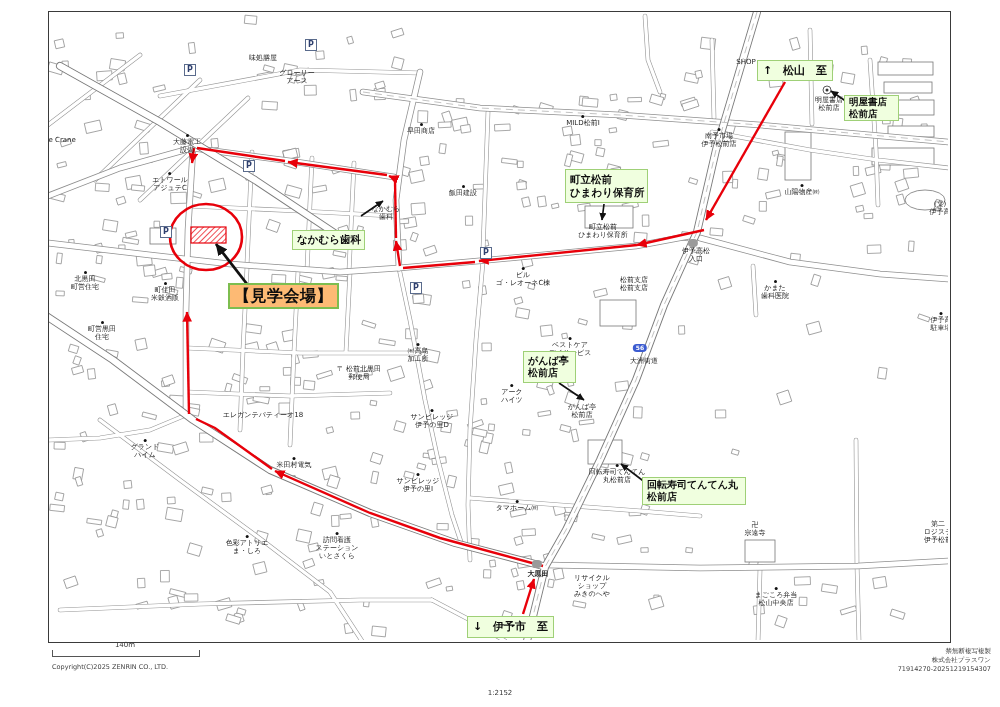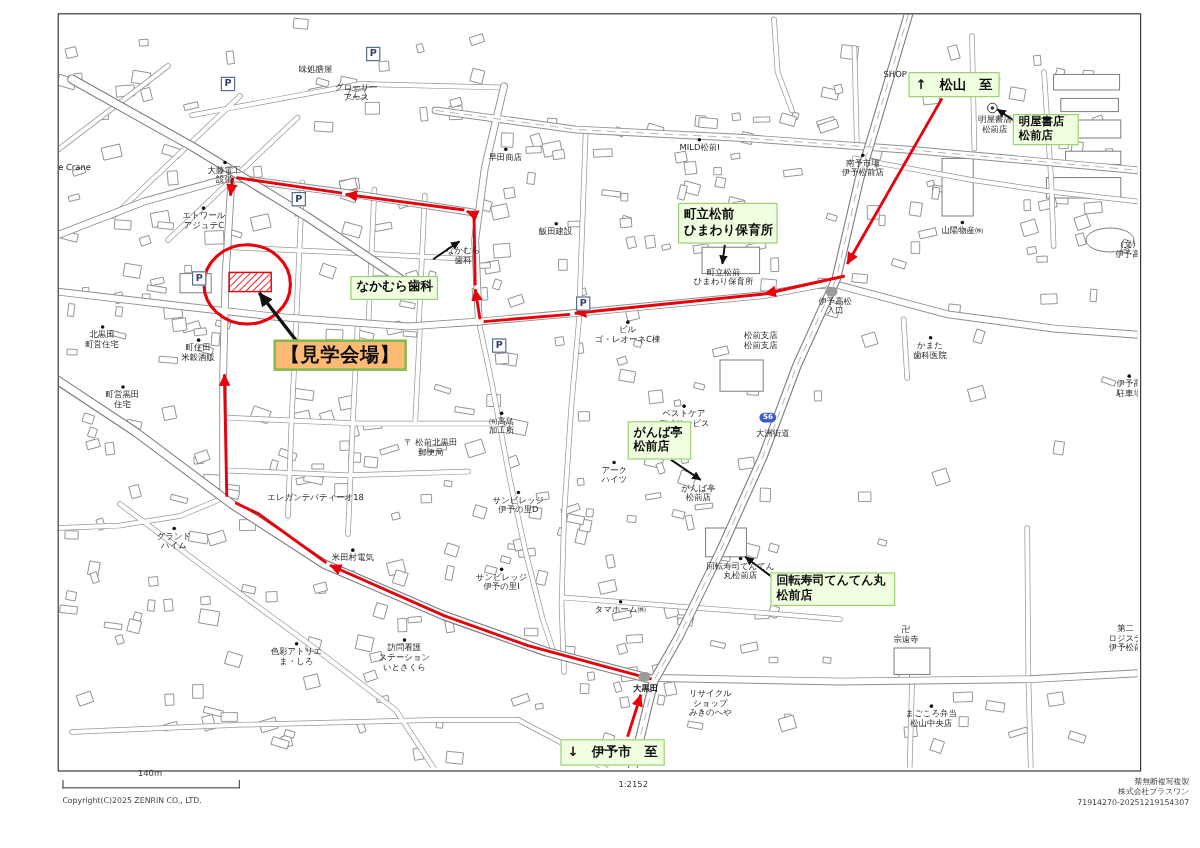--- a/index.html
+++ b/index.html
@@ -21,21 +21,21 @@
   .pmark{position:absolute;width:10px;height:10px;border:1px solid #5a6b8c;color:#2e3f6e;
          font-size:8px;font-weight:bold;display:flex;align-items:center;justify-content:center;
          transform:translate(-50%,-50%);background:#fff;line-height:1;}
   .pill{position:absolute;transform:translate(-50%,-50%);border-radius:4px;font-size:6px;
         color:#fff;padding:0 3px;line-height:8px;font-weight:bold;}
   .pill.blue{background:#3b5bd0;}
   .pill.gray{background:#9a9a9a;}
   #scalelabel{position:absolute;font-size:7px;color:#333;text-align:center;z-index:2;}
   #scalebar{position:absolute;height:6px;border-left:1px solid #555;border-right:1px solid #555;
             border-bottom:1px solid #555;z-index:2;}
-  #ratio{position:absolute;font-size:7px;color:#333;text-align:right;z-index:2;}
+  #ratio{position:absolute;font-size:7px;color:#333;text-align:center;z-index:2;margin-top:39px;}
   #copyleft{position:absolute;font-size:6.5px;color:#444;z-index:2;}
   #credright{position:absolute;text-align:right;font-size:6.5px;color:#444;line-height:1.35;z-index:2;}
 </style>
 </head>
 <body>
 
 <div id="stage">
   <svg id="mapsvg" width="1000" height="707">
       <defs>
         <marker id="ra" markerUnits="userSpaceOnUse" markerWidth="12" markerHeight="9.600000000000001" refX="9.600000000000001" refY="4.800000000000001" orient="auto">

